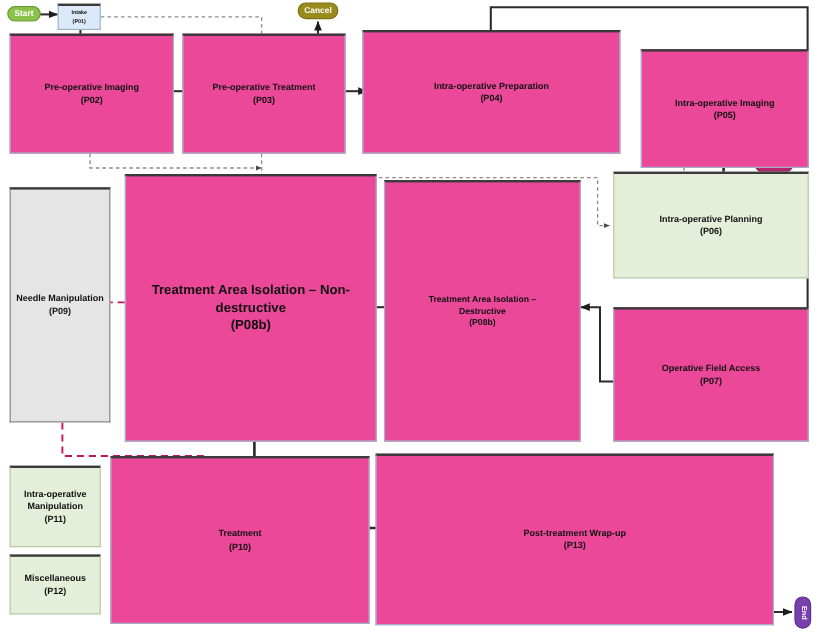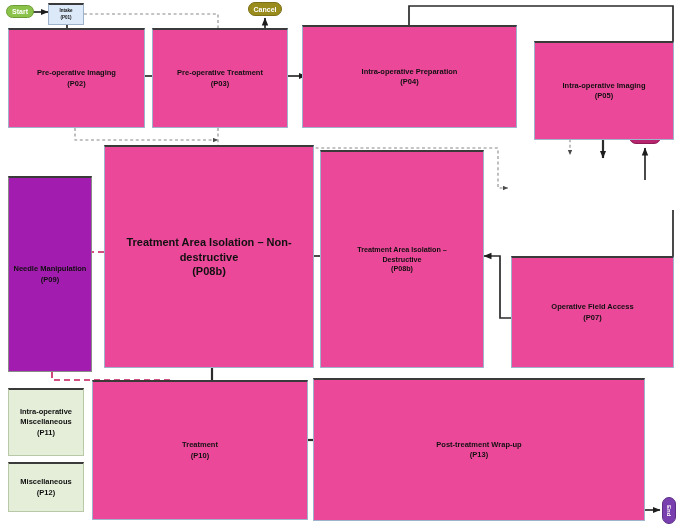--- a/index.html
+++ b/index.html
@@ -7,21 +7,21 @@
   #canvas{position:relative;width:685px;height:528px;overflow:hidden;background:#fff;}
   svg.wires{position:absolute;left:0;top:0;width:685px;height:528px;pointer-events:none;}
 
   .node{position:absolute;box-sizing:border-box;display:flex;align-items:center;
         justify-content:center;text-align:center;padding:2px;}
   .node .lbl{line-height:1.35;}
   .proc{background:#ec4899;border:1px solid #9fb4cc;border-top:2px solid #3a3a3a;}
   .proc .lbl{font-weight:bold;color:#101010;}
   .green{background:#e4eed9;border:1px solid #b9c9a8;border-top:2px solid #3a3a3a;}
   .green .lbl{font-weight:bold;color:#101010;}
-  .gray{background:#a21caf;border:1px solid #8a8a8a;border-top:2px solid #3a3a3a;margin-top:20px;}
+  .gray{background:#e5e5e5;border:1px solid #8a8a8a;border-top:2px solid #3a3a3a;}
   .gray .lbl{font-weight:bold;color:#101010;}
   .intake{background:#dce9f9;border:1px solid #9fb4cc;border-top:2px solid #3a3a3a;}
   .intake .lbl{font-weight:bold;color:#101010;font-size:4.5px;}
 
   .badge{position:absolute;display:flex;align-items:center;justify-content:center;
          border-radius:7px;color:#fff;font-weight:bold;text-align:center;
          box-sizing:border-box;}
   .badge.start{background:#8bc34a;border:1px solid #6c9c35;}
   .badge.cancel{background:#9a8c1c;border:1px solid #7d7016;}
   .badge.abort{background:#b5246c;border:1px solid #8f1b55;}
@@ -130,20 +130,26 @@
     </div>
   </div>
 
   <div class="node proc" style="left:534px;top:29px;width:140px;height:99px;margin-top:12px;">
     <div class="lbl" style="font-size:7.5px;">
       <div>Intra-operative Imaging</div>
       <div>(P05)</div>
     </div>
   </div>
 
+  <div class="node green" style="left:511px;top:143px;width:163px;height:89px;">
+    <div class="lbl" style="font-size:7.5px;">
+      <div>Intra-operative Planning</div>
+      <div>(P06)</div>
+    </div>
+  </div>
 
   <div class="node proc" style="left:511px;top:256px;width:163px;height:112px;">
     <div class="lbl" style="font-size:7.5px;">
       <div>Operative Field Access</div>
       <div>(P07)</div>
     </div>
   </div>
 
   <div class="node proc" style="left:320px;top:150px;width:164px;height:218px;">
     <div class="lbl" style="font-size:7.2px;max-width:130px;">
@@ -168,21 +174,21 @@
 
   <div class="node proc" style="left:92px;top:380px;width:216px;height:140px;">
     <div class="lbl" style="font-size:7.5px;">
       <div>Treatment</div>
       <div>(P10)</div>
     </div>
   </div>
 
   <div class="node green" style="left:8px;top:388px;width:76px;height:68px;">
     <div class="lbl" style="font-size:7.5px;">
-      <div>Intra-operative Miscellaneous</div>
+      <div>Intra-operative Manipulation</div>
       <div>(P11)</div>
     </div>
   </div>
 
   <div class="node green" style="left:8px;top:462px;width:76px;height:50px;">
     <div class="lbl" style="font-size:7.5px;">
       <div>Miscellaneous</div>
       <div>(P12)</div>
     </div>
   </div>

